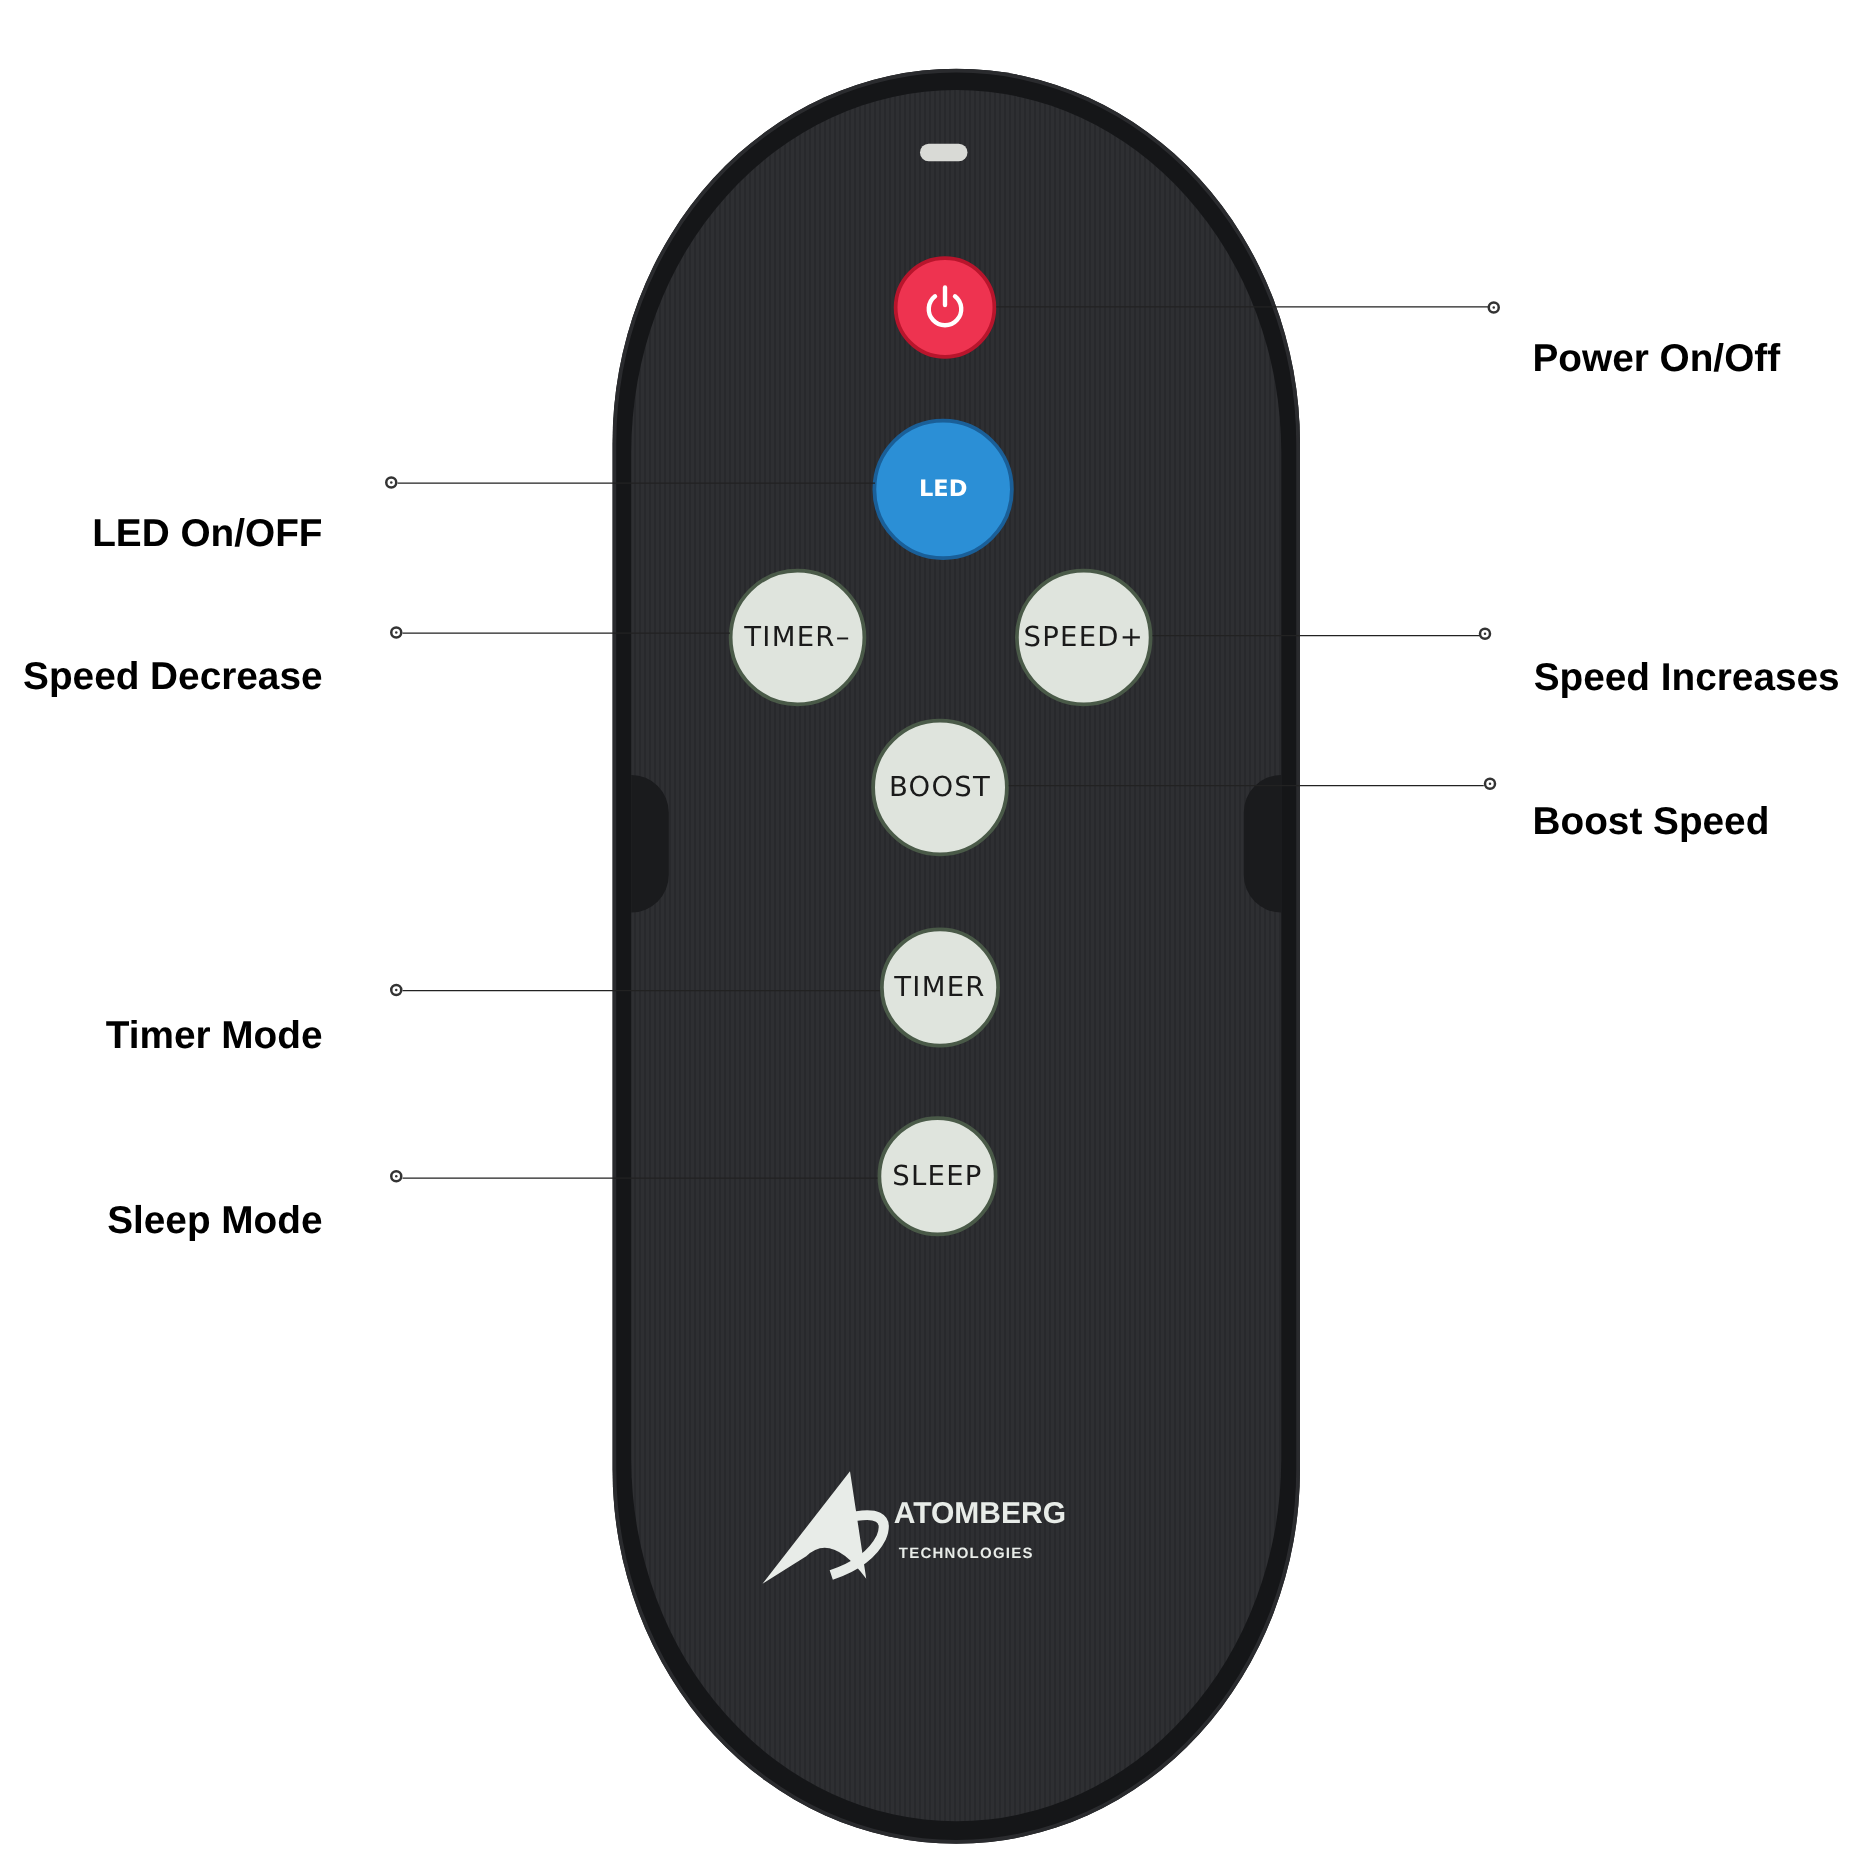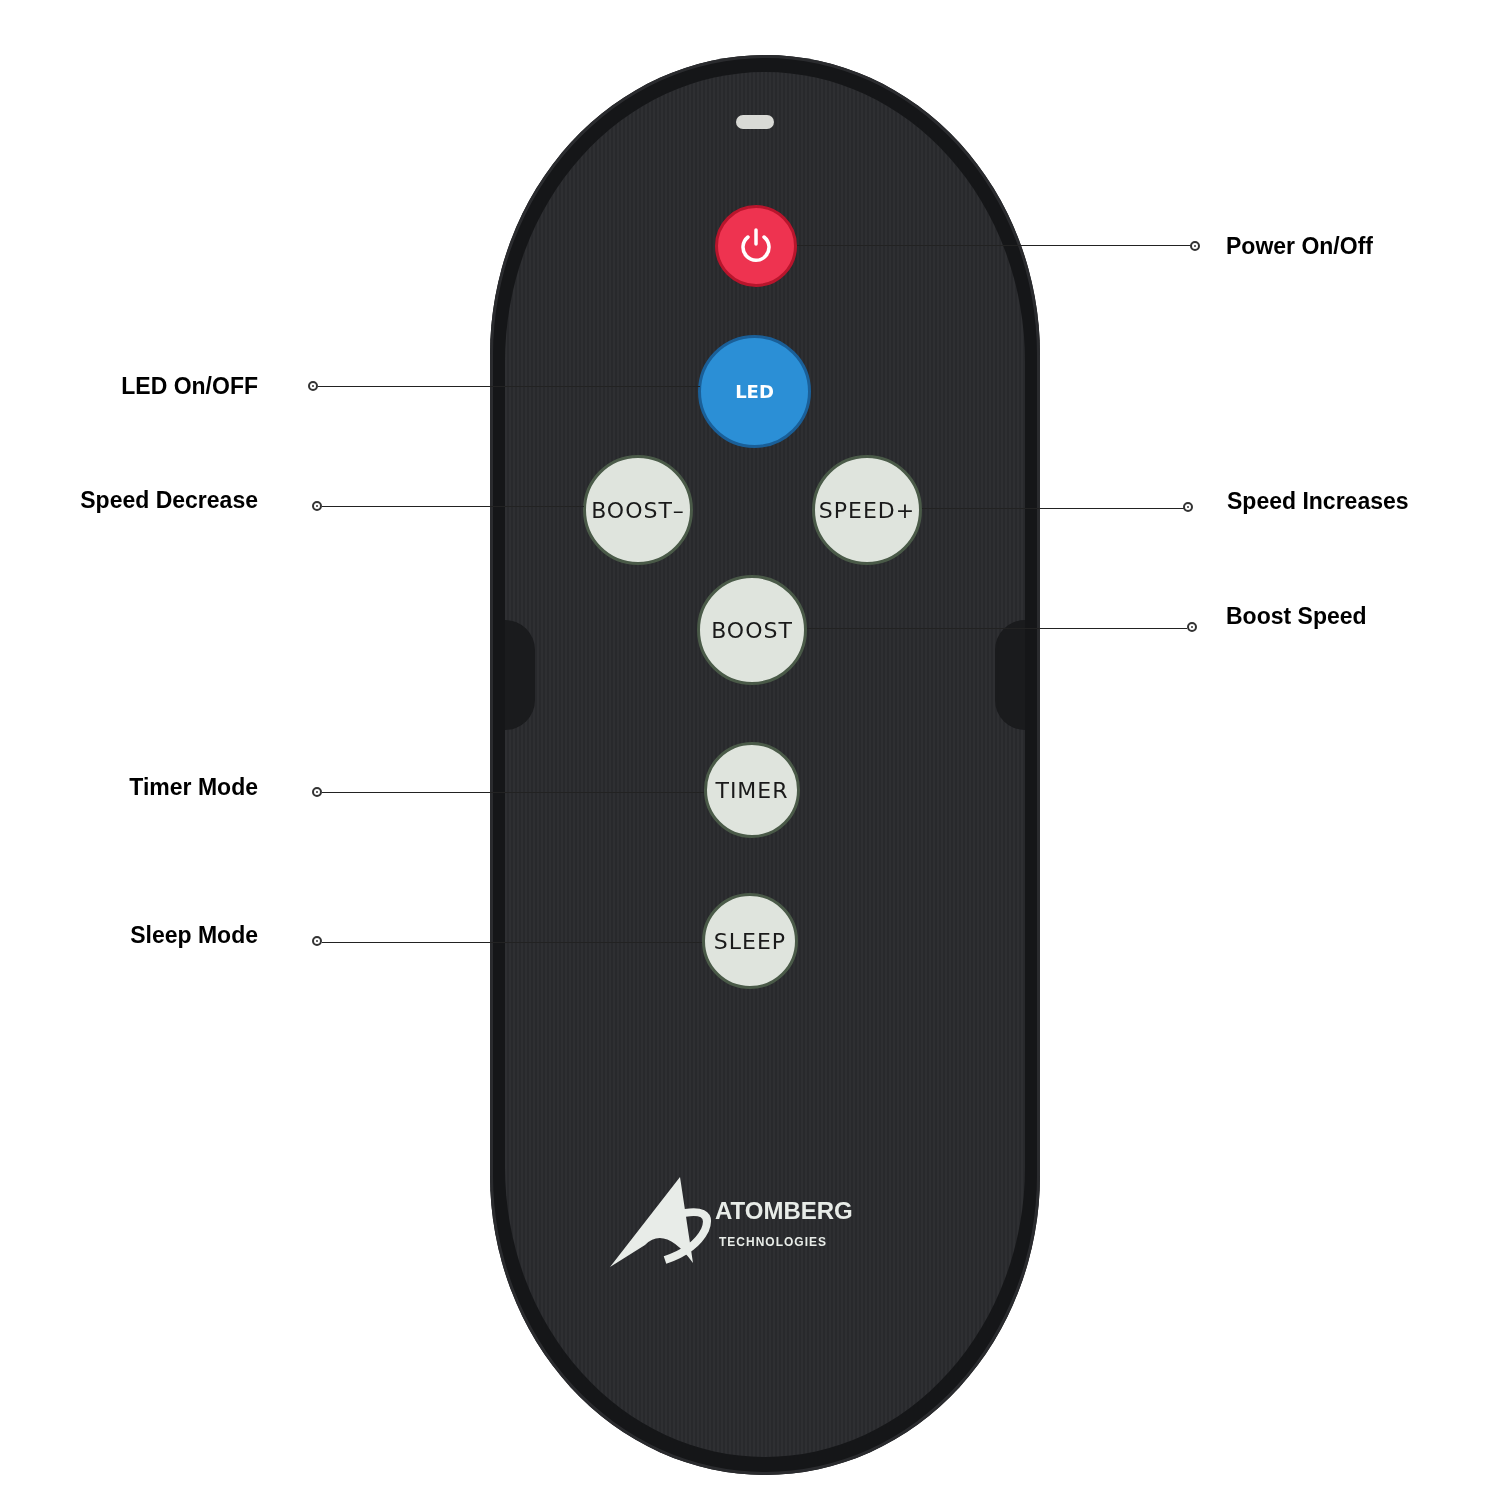--- a/index.html
+++ b/index.html
@@ -27,21 +27,21 @@
   .btn.boost { left:697px; top:575px; width:110px; height:110px; }
   .btn.timer { left:704px; top:742px; width:96px; height:96px; }
   .btn.sleep { left:702px; top:893px; width:96px; height:96px; }
   .logo { position:absolute; left:605px; top:1175px; width:300px; height:100px; }
   .logo-text1 { position:absolute; left:110px; top:22px; color:#e8ece8; font-weight:bold; font-size:24px; }
   .logo-text2 { position:absolute; left:114px; top:60px; color:#e8ece8; font-weight:bold; font-size:12px; letter-spacing:1px; }
   .leader { position:absolute; height:1px; background:#222; transform-origin:0 0; }
   .dot { position:absolute; width:10px; height:10px; border:2px solid #333; border-radius:50%;
          box-sizing:border-box; background:#fff; }
   .dot::after { content:""; position:absolute; left:2px; top:2px; width:2px; height:2px; border-radius:50%; background:#333; }
-  .label { position:absolute; font-weight:bold; font-size:23px; color:#000; white-space:nowrap; }
+  .label { position:absolute; font-weight:bold; font-size:31px; color:#000; white-space:nowrap;margin-top:36px; }
   .label.left { text-align:right; }
 </style>
 </head>
 <body>
 
 <div class="remote-outer"></div>
 <div class="remote-face"></div>
 <div class="grip left"></div>
 <div class="grip right"></div>
 <div class="indicator"></div>
@@ -49,21 +49,21 @@
 <div class="btn power">
   <svg width="40" height="40" viewBox="0 0 40 40">
     <path d="M12 11 A13 13 0 1 0 28 11" fill="none" stroke="#fff" stroke-width="3.5" stroke-linecap="round"></path>
     <line x1="20" y1="4" x2="20" y2="18" stroke="#fff" stroke-width="3.5" stroke-linecap="round"></line>
   </svg>
 </div>
 <div class="btn led">
     <span>LED</span>
   </div>
 <div class="btn light speedm">
-    <span>BOOST–</span>
+    <span>TIMER–</span>
   </div>
 <div class="btn light speedp">
     <span>SPEED+</span>
   </div>
 <div class="btn light boost">
     <span>BOOST</span>
   </div>
 <div class="btn light timer">
     <span>TIMER</span>
   </div>

